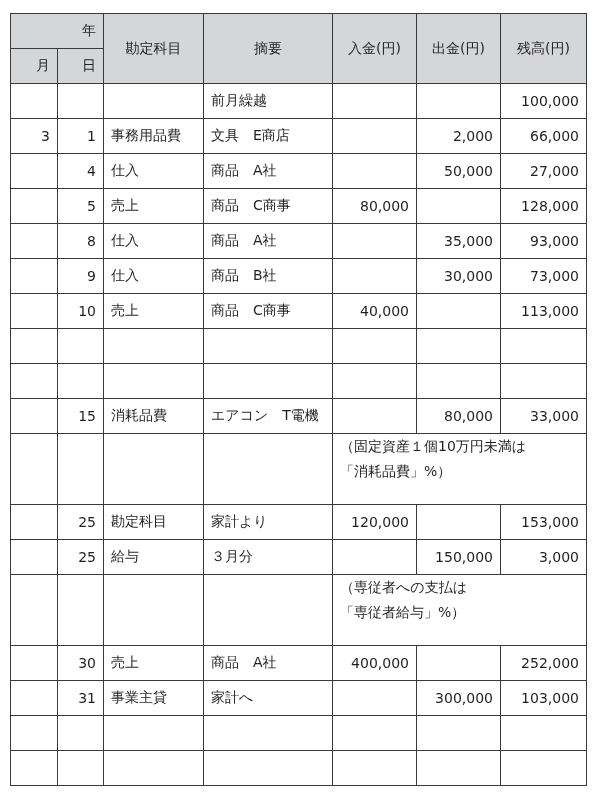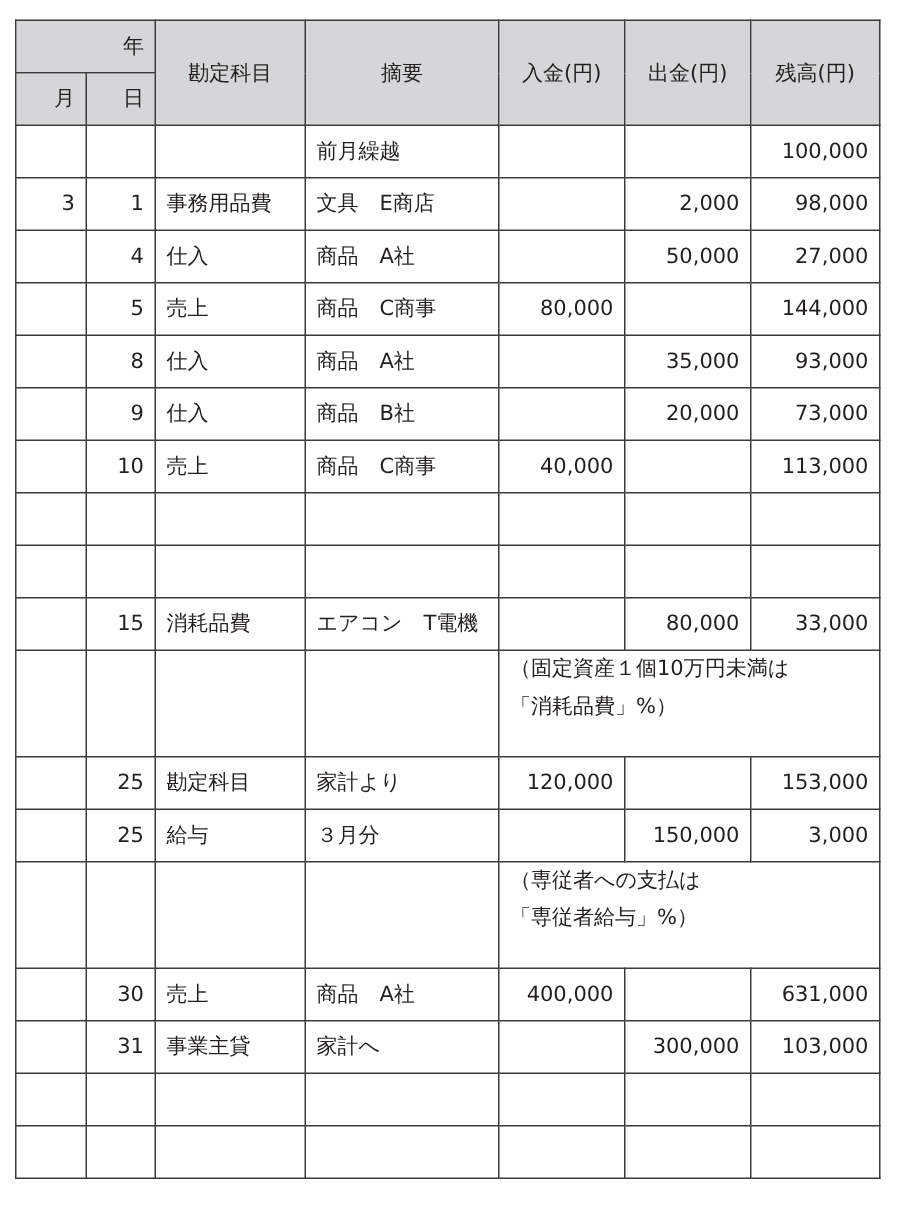--- a/index.html
+++ b/index.html
@@ -60,56 +60,56 @@
       <td class="num"></td>
       <td class="num">100,000</td>
     </tr>
     <tr>
       <td class="num">3</td>
       <td class="num">1</td>
       <td>事務用品費</td>
       <td>文具　E商店</td>
       <td class="num"></td>
       <td class="num">2,000</td>
-      <td class="num">98,000</td>
+      <td class="num">66,000</td>
     </tr>
     <tr>
       <td class="num"></td>
       <td class="num">4</td>
       <td>仕入</td>
       <td>商品　A社</td>
       <td class="num"></td>
       <td class="num">50,000</td>
       <td class="num">27,000</td>
     </tr>
     <tr>
       <td class="num"></td>
       <td class="num">5</td>
       <td>売上</td>
       <td>商品　C商事</td>
       <td class="num">80,000</td>
       <td class="num"></td>
-      <td class="num">144,000</td>
+      <td class="num">128,000</td>
     </tr>
     <tr>
       <td class="num"></td>
       <td class="num">8</td>
       <td>仕入</td>
       <td>商品　A社</td>
       <td class="num"></td>
       <td class="num">35,000</td>
       <td class="num">93,000</td>
     </tr>
     <tr>
       <td class="num"></td>
       <td class="num">9</td>
       <td>仕入</td>
       <td>商品　B社</td>
       <td class="num"></td>
-      <td class="num">20,000</td>
+      <td class="num">30,000</td>
       <td class="num">73,000</td>
     </tr>
     <tr>
       <td class="num"></td>
       <td class="num">10</td>
       <td>売上</td>
       <td>商品　C商事</td>
       <td class="num">40,000</td>
       <td class="num"></td>
       <td class="num">113,000</td>
@@ -179,21 +179,21 @@
         <div>「専従者給与」%）</div>
       </td>
     </tr>
     <tr>
       <td class="num"></td>
       <td class="num">30</td>
       <td>売上</td>
       <td>商品　A社</td>
       <td class="num">400,000</td>
       <td class="num"></td>
-      <td class="num">631,000</td>
+      <td class="num">252,000</td>
     </tr>
     <tr>
       <td class="num"></td>
       <td class="num">31</td>
       <td>事業主貸</td>
       <td>家計へ</td>
       <td class="num"></td>
       <td class="num">300,000</td>
       <td class="num">103,000</td>
     </tr>

